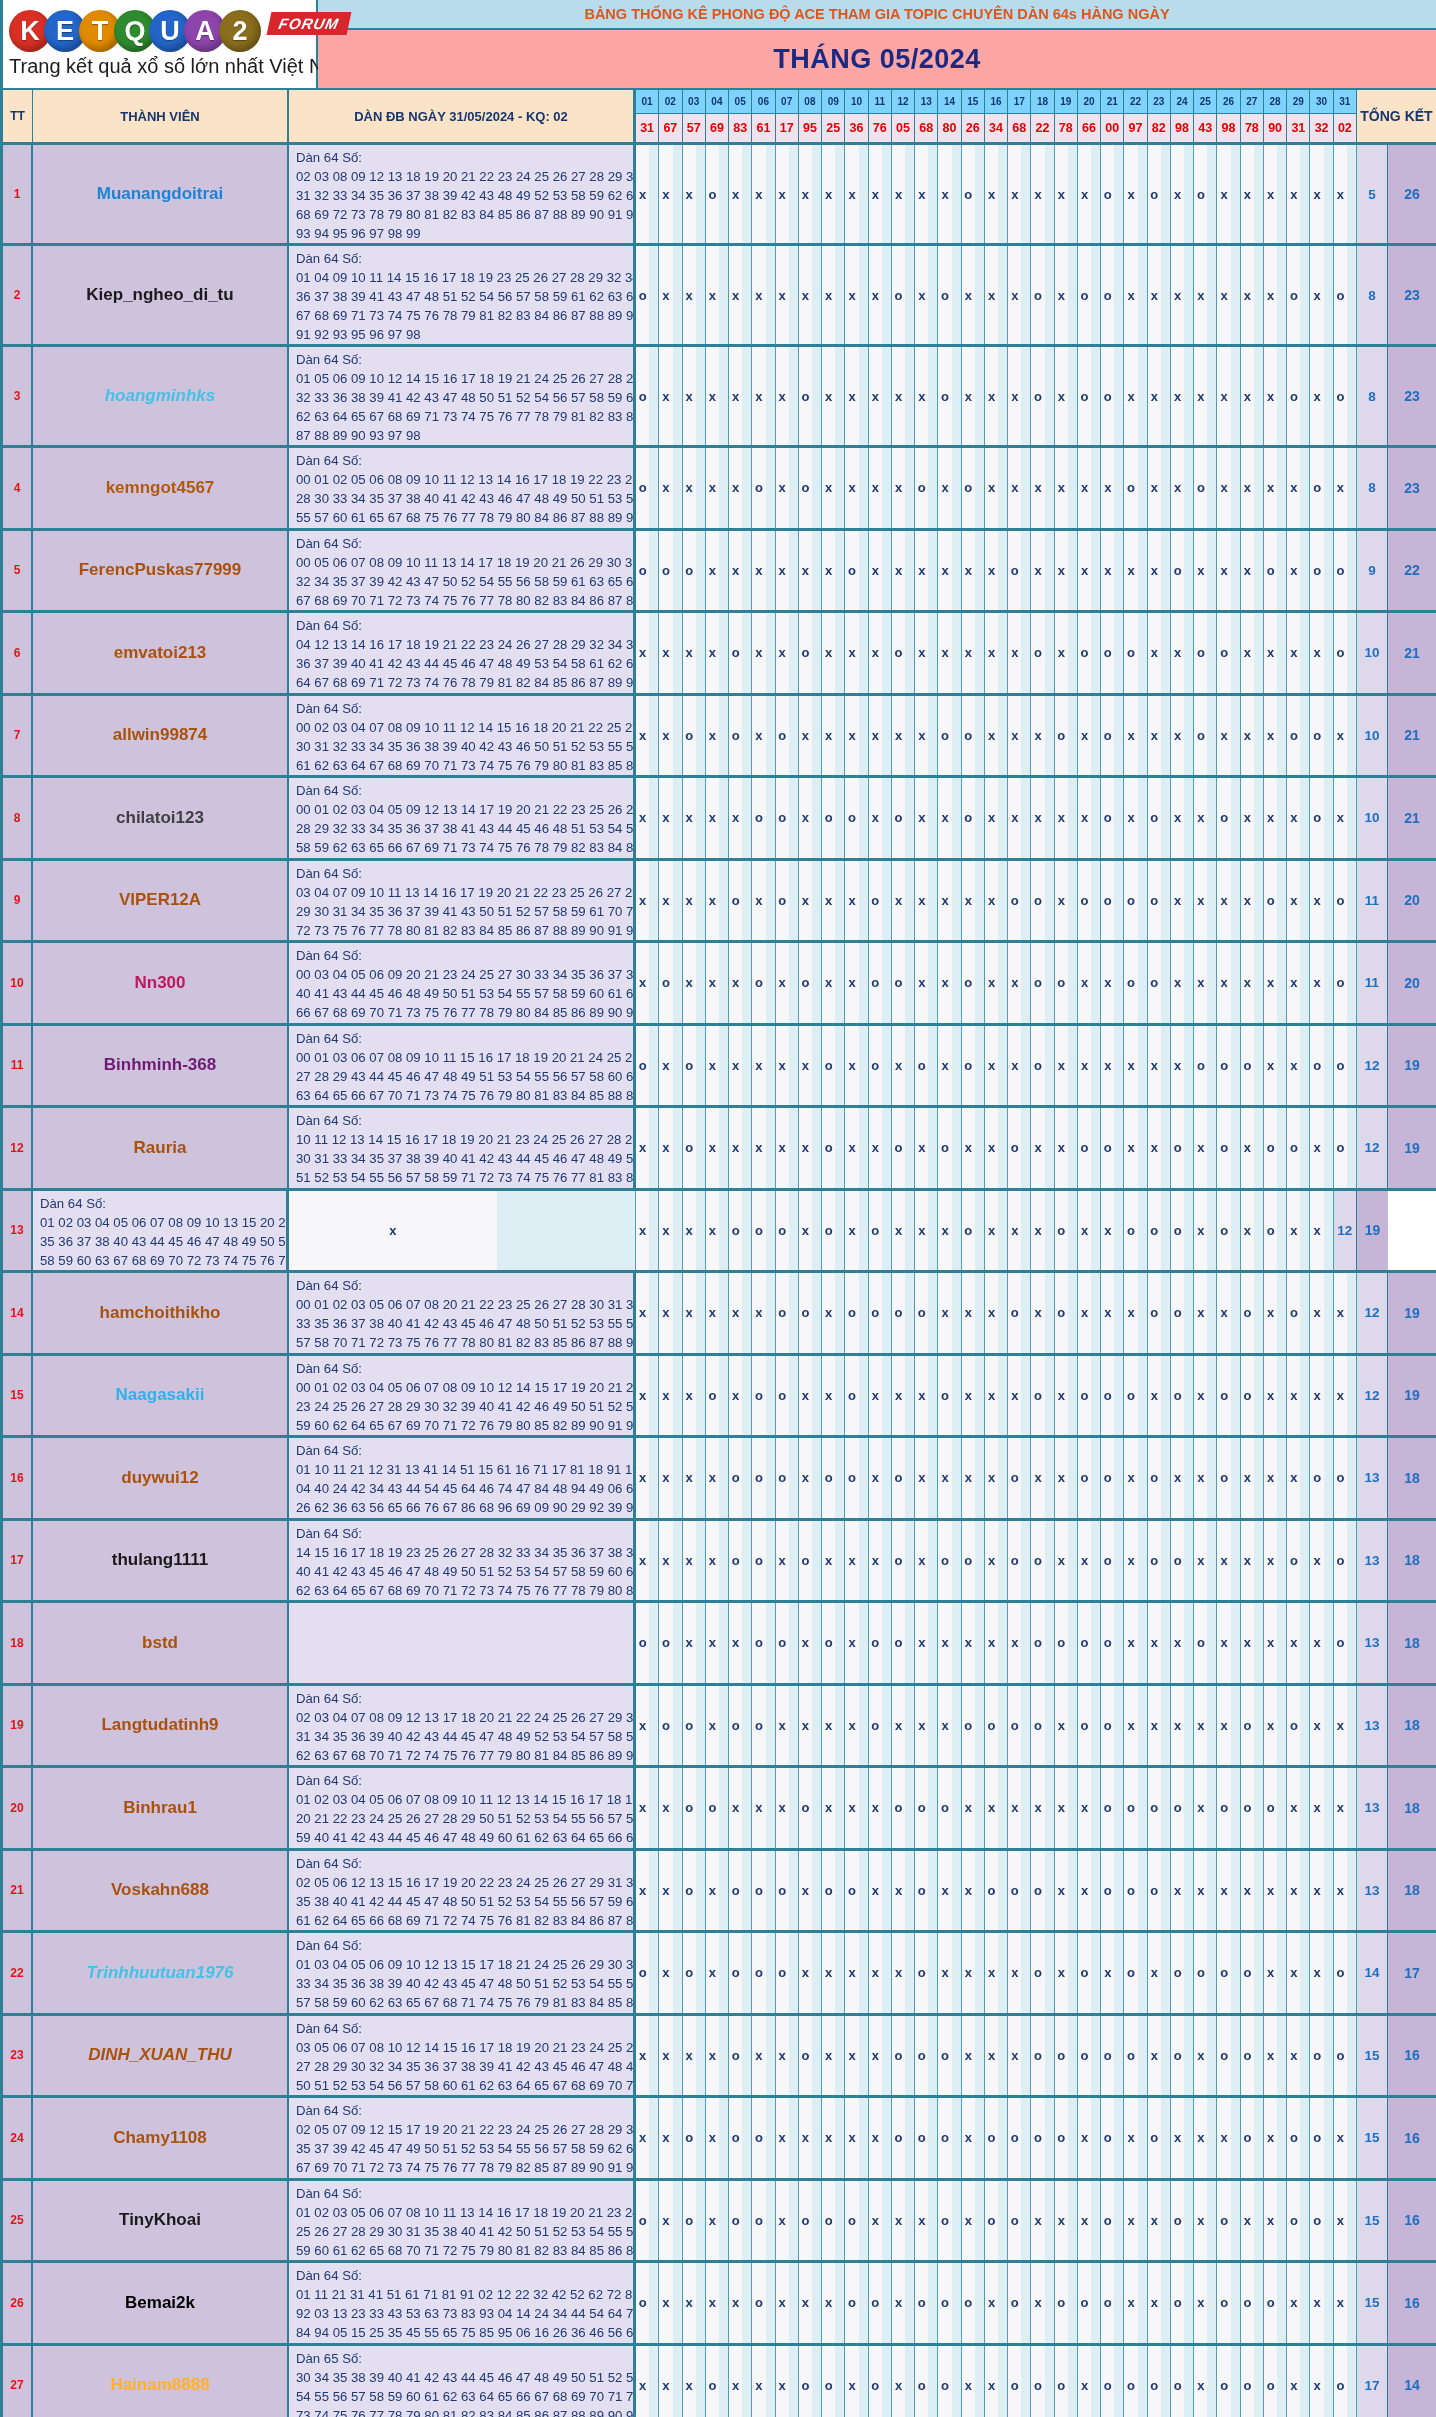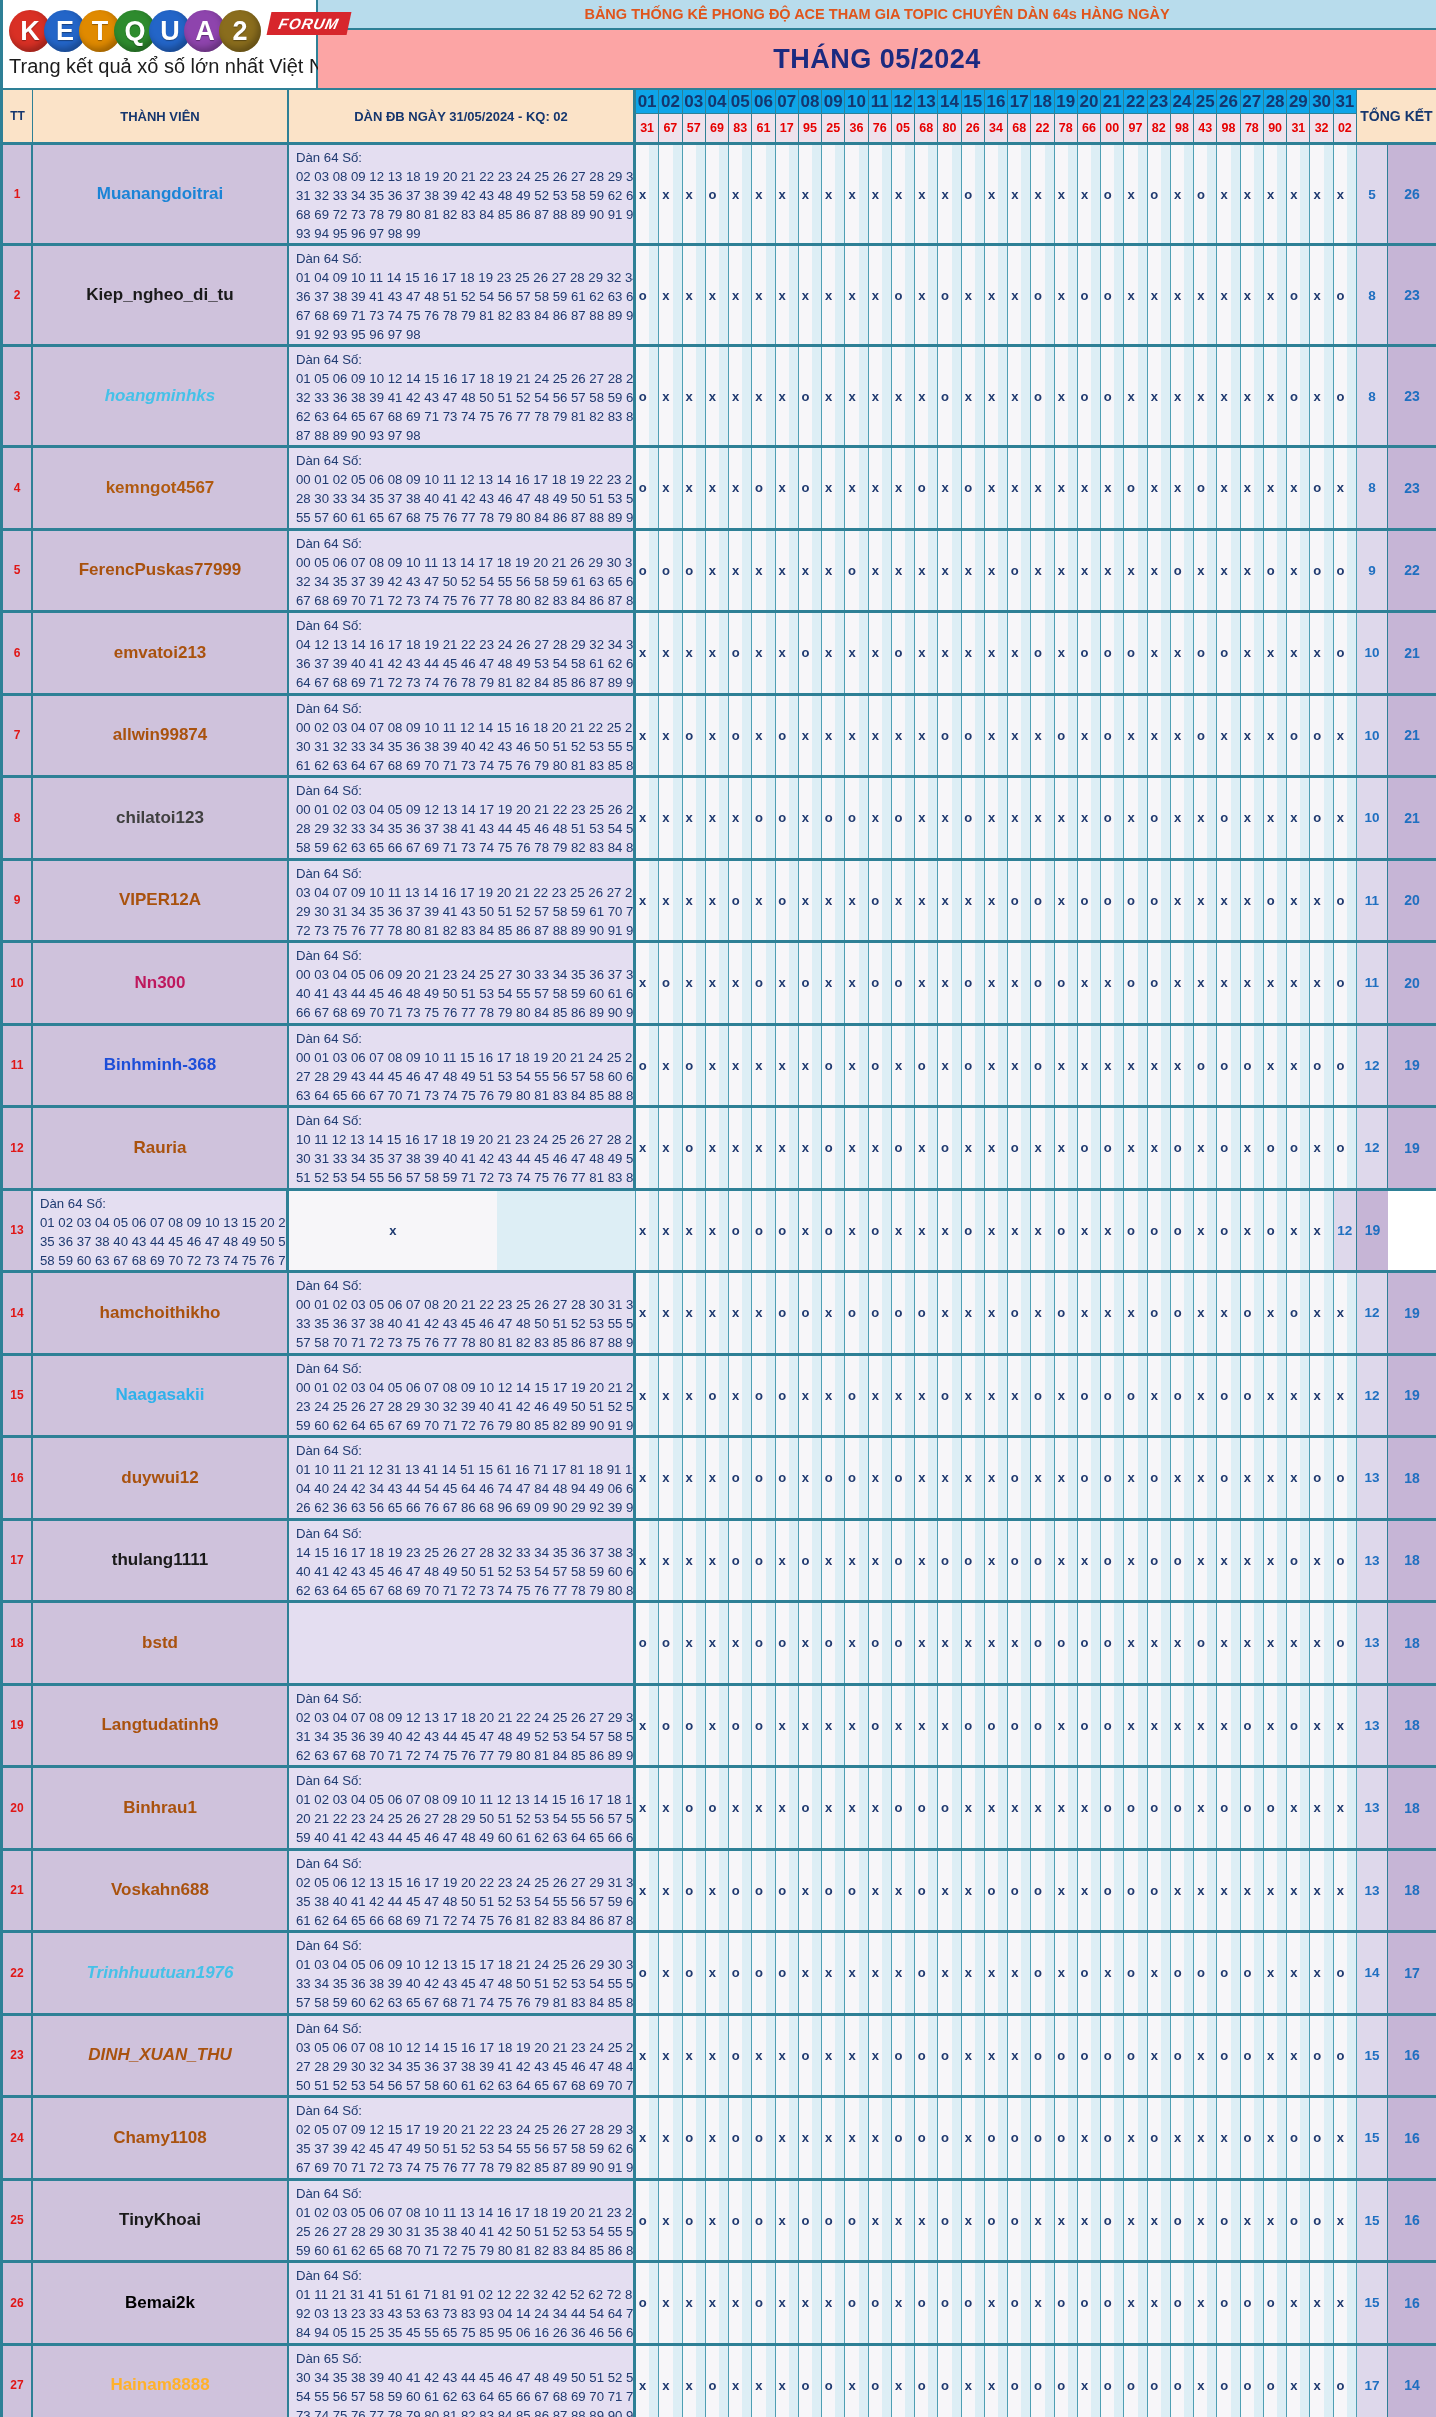--- a/index.html
+++ b/index.html
@@ -28,22 +28,22 @@
   .grid-row{display:grid;grid-template-columns:30px 256px 347px repeat(31, 1fr) 31px 48px;}
   
   .header-row{height:52px;background:#fbe3c8;border-bottom:3px solid #2e8096;}
   .h-cell{border-right:1px solid #2e8096;color:#15366e;font-weight:bold;
           display:flex;align-items:center;justify-content:center;text-align:center;}
   .h-tt{font-size:12px;}
   .h-member{font-size:13px;border-right:2px solid #2e8096;}
   .h-dan{font-size:13px;border-right:3px solid #2e8096;}
   .h-total{grid-column:span 2;font-size:14px;border-right:none;}
   .day-col{display:flex;flex-direction:column;border-right:1px solid #2e8096;}
-  .day-num{height:23px;background:#0ea5e9;border-bottom:1px solid #2e8096;color:#15366e;
-           font-weight:bold;font-size:17px;display:flex;align-items:center;justify-content:center;}
+  .day-num{height:23px;background:#7dd3fc;border-bottom:1px solid #2e8096;color:#15366e;
+           font-weight:bold;font-size:10px;display:flex;align-items:center;justify-content:center;}
   .day-val{flex:1;background:#eee2ec;color:#e60000;font-weight:bold;font-size:12.5px;
            display:flex;align-items:center;justify-content:center;}
   
   .row{border-bottom:3px solid #2e8096;background:#fff;min-height:79.5px;}
   .row.tall{min-height:96px;}
   .c-tt{background:#cfc2dc;color:#e01616;font-weight:bold;font-size:12px;
         display:flex;align-items:center;justify-content:center;border-right:2px solid #2e8096;}
   .c-name{background:#cfc2dc;display:flex;align-items:center;justify-content:center;
           font-size:17px;font-weight:bold;border-right:2px solid #2e8096;text-align:center;padding:12px 3px;}
   .c-dan{background:#e4def1;color:#1f3a70;font-size:13.2px;line-height:19px;
@@ -1262,21 +1262,21 @@
           <span>x</span>
         </div>
         <div class="c-mark">
           <span>o</span>
         </div>
         <div class="c-miss">11</div>
         <div class="c-hit">20</div>
       </div>
       <div class="grid-row row">
         <div class="c-tt">11</div>
-        <div class="c-name" style="color: #1d4ed8;">Binhminh-368</div>
+        <div class="c-name" style="color: #701a75;">Binhminh-368</div>
         <div class="c-dan">
           <div>Dàn 64 Số:</div>
           <div>00 01 03 06 07 08 09 10 11 15 16 17 18 19 20 21 24 25 26</div>
           <div>27 28 29 43 44 45 46 47 48 49 51 53 54 55 56 57 58 60 61</div>
           <div>63 64 65 66 67 70 71 73 74 75 76 79 80 81 83 84 85 88 89</div>
         </div>
         <div class="c-mark">
           <span>o</span>
         </div>
         <div class="c-mark">

